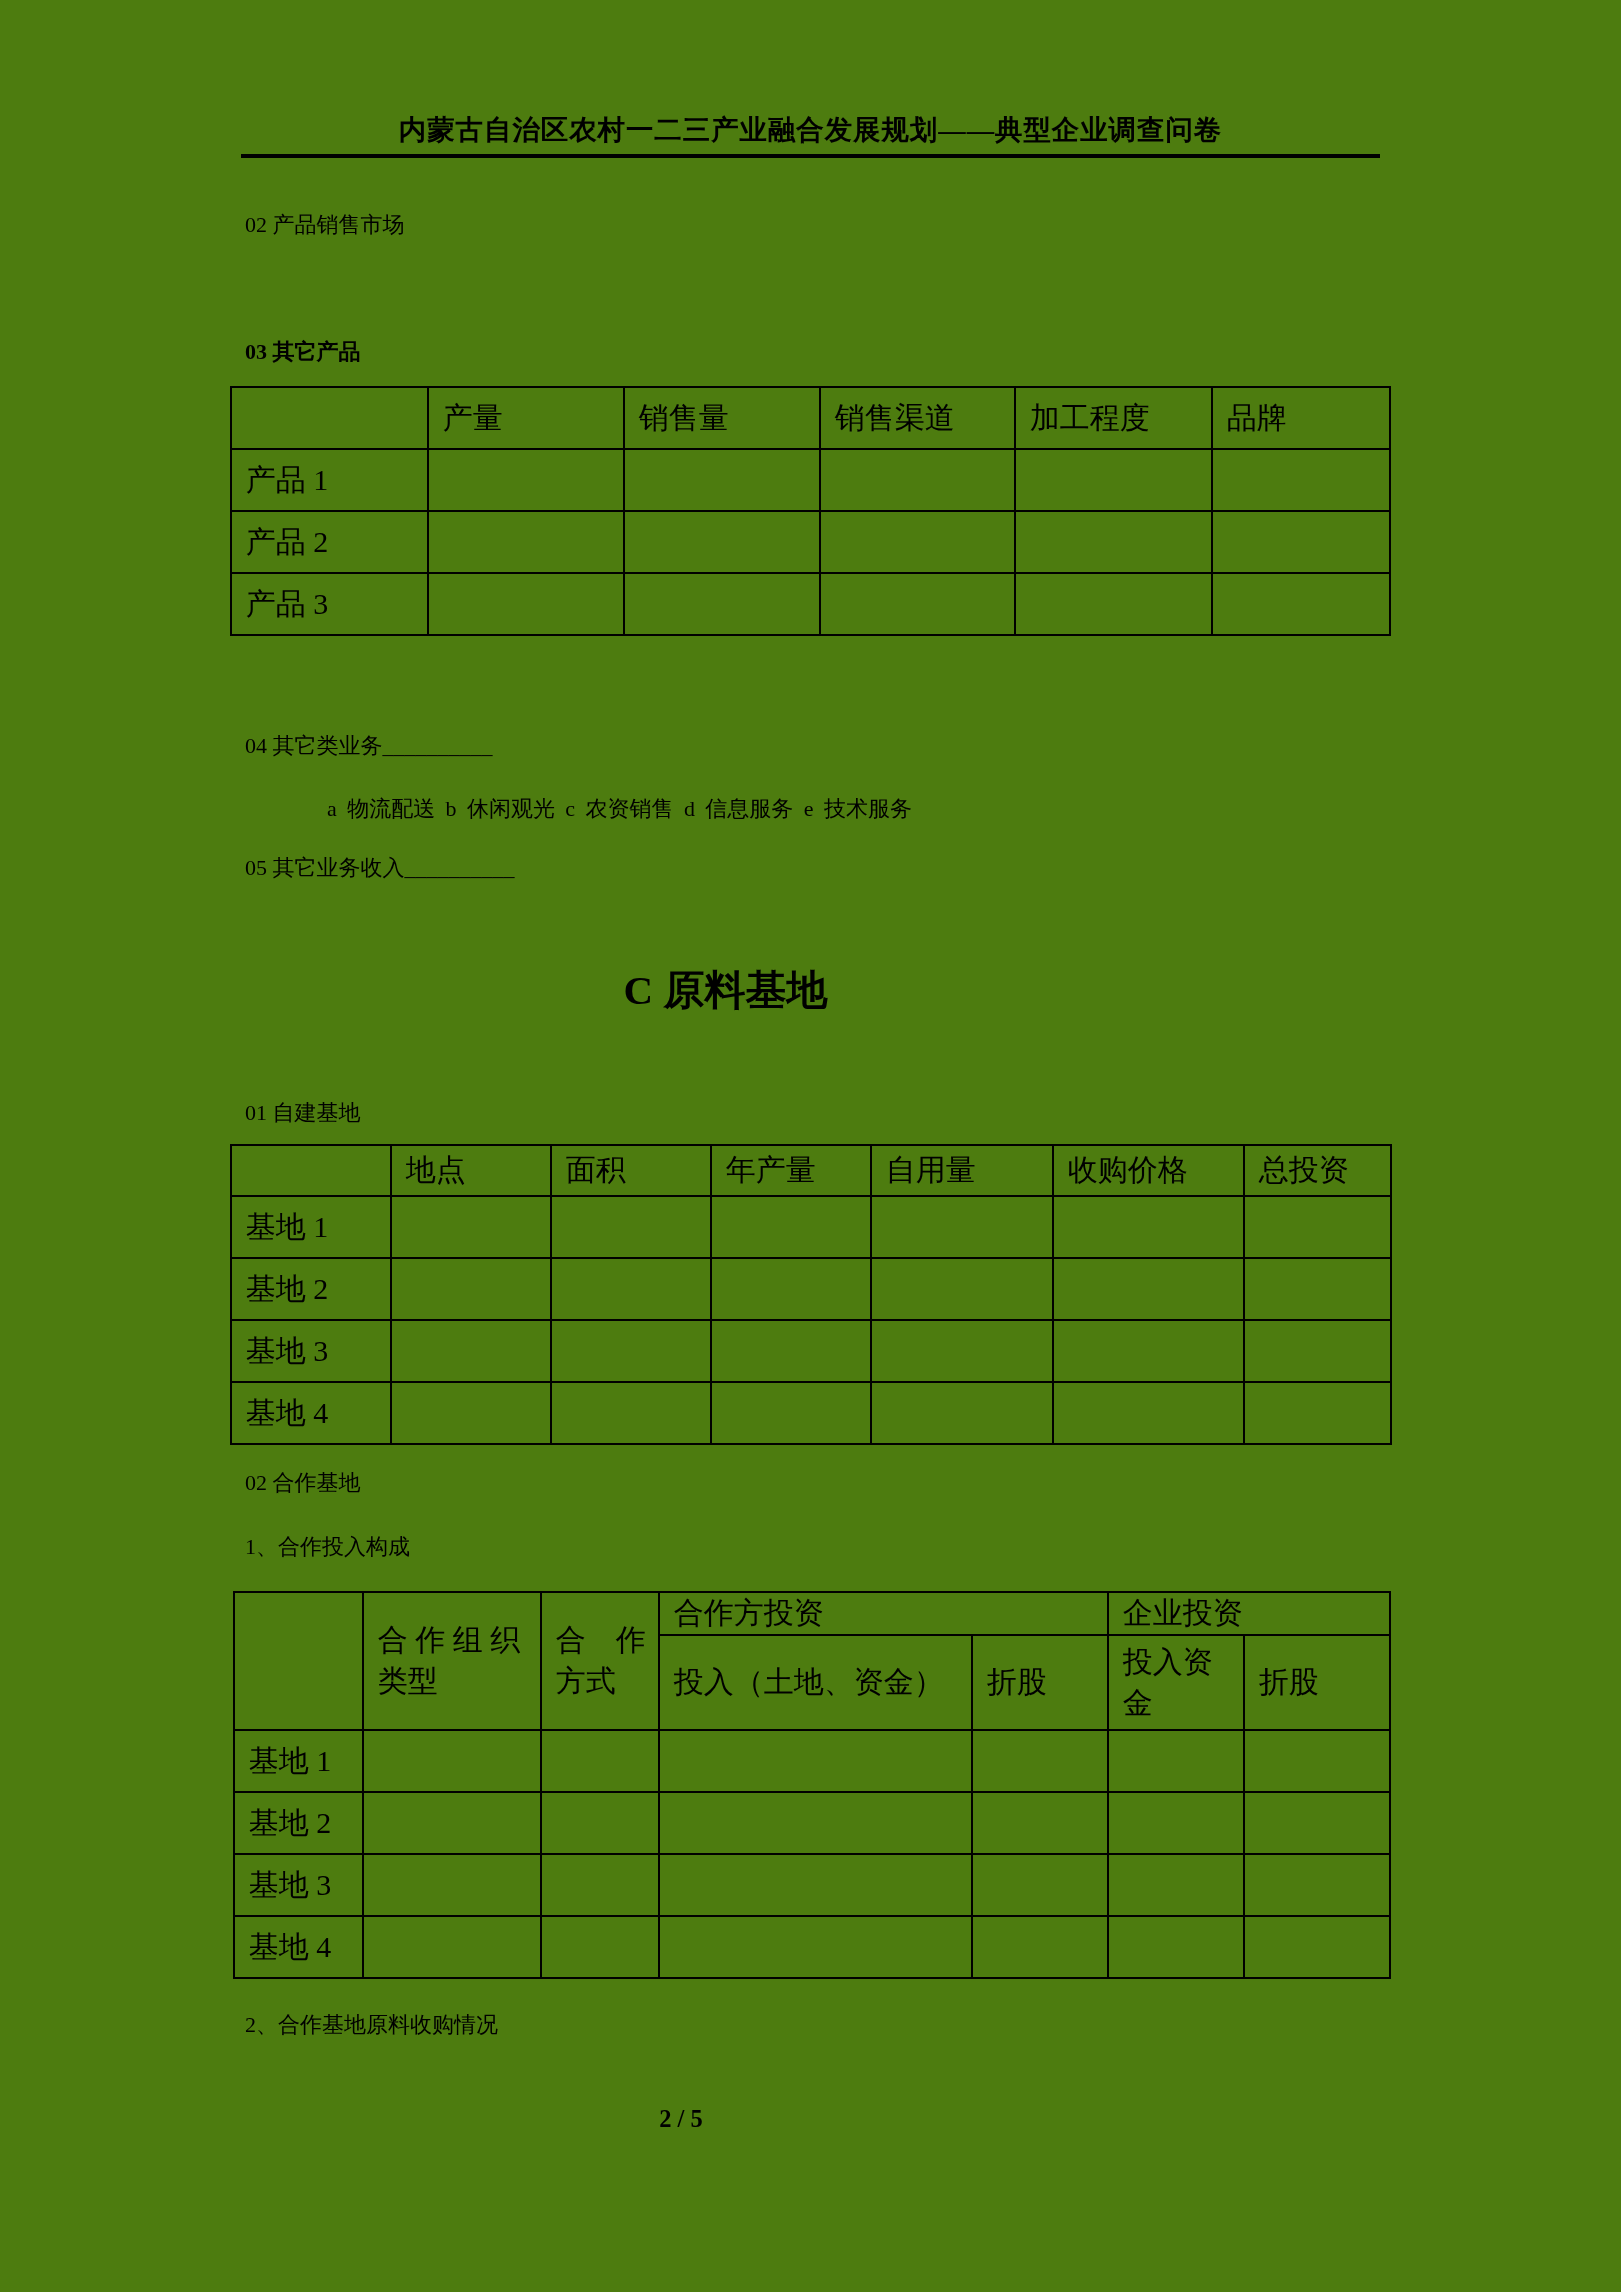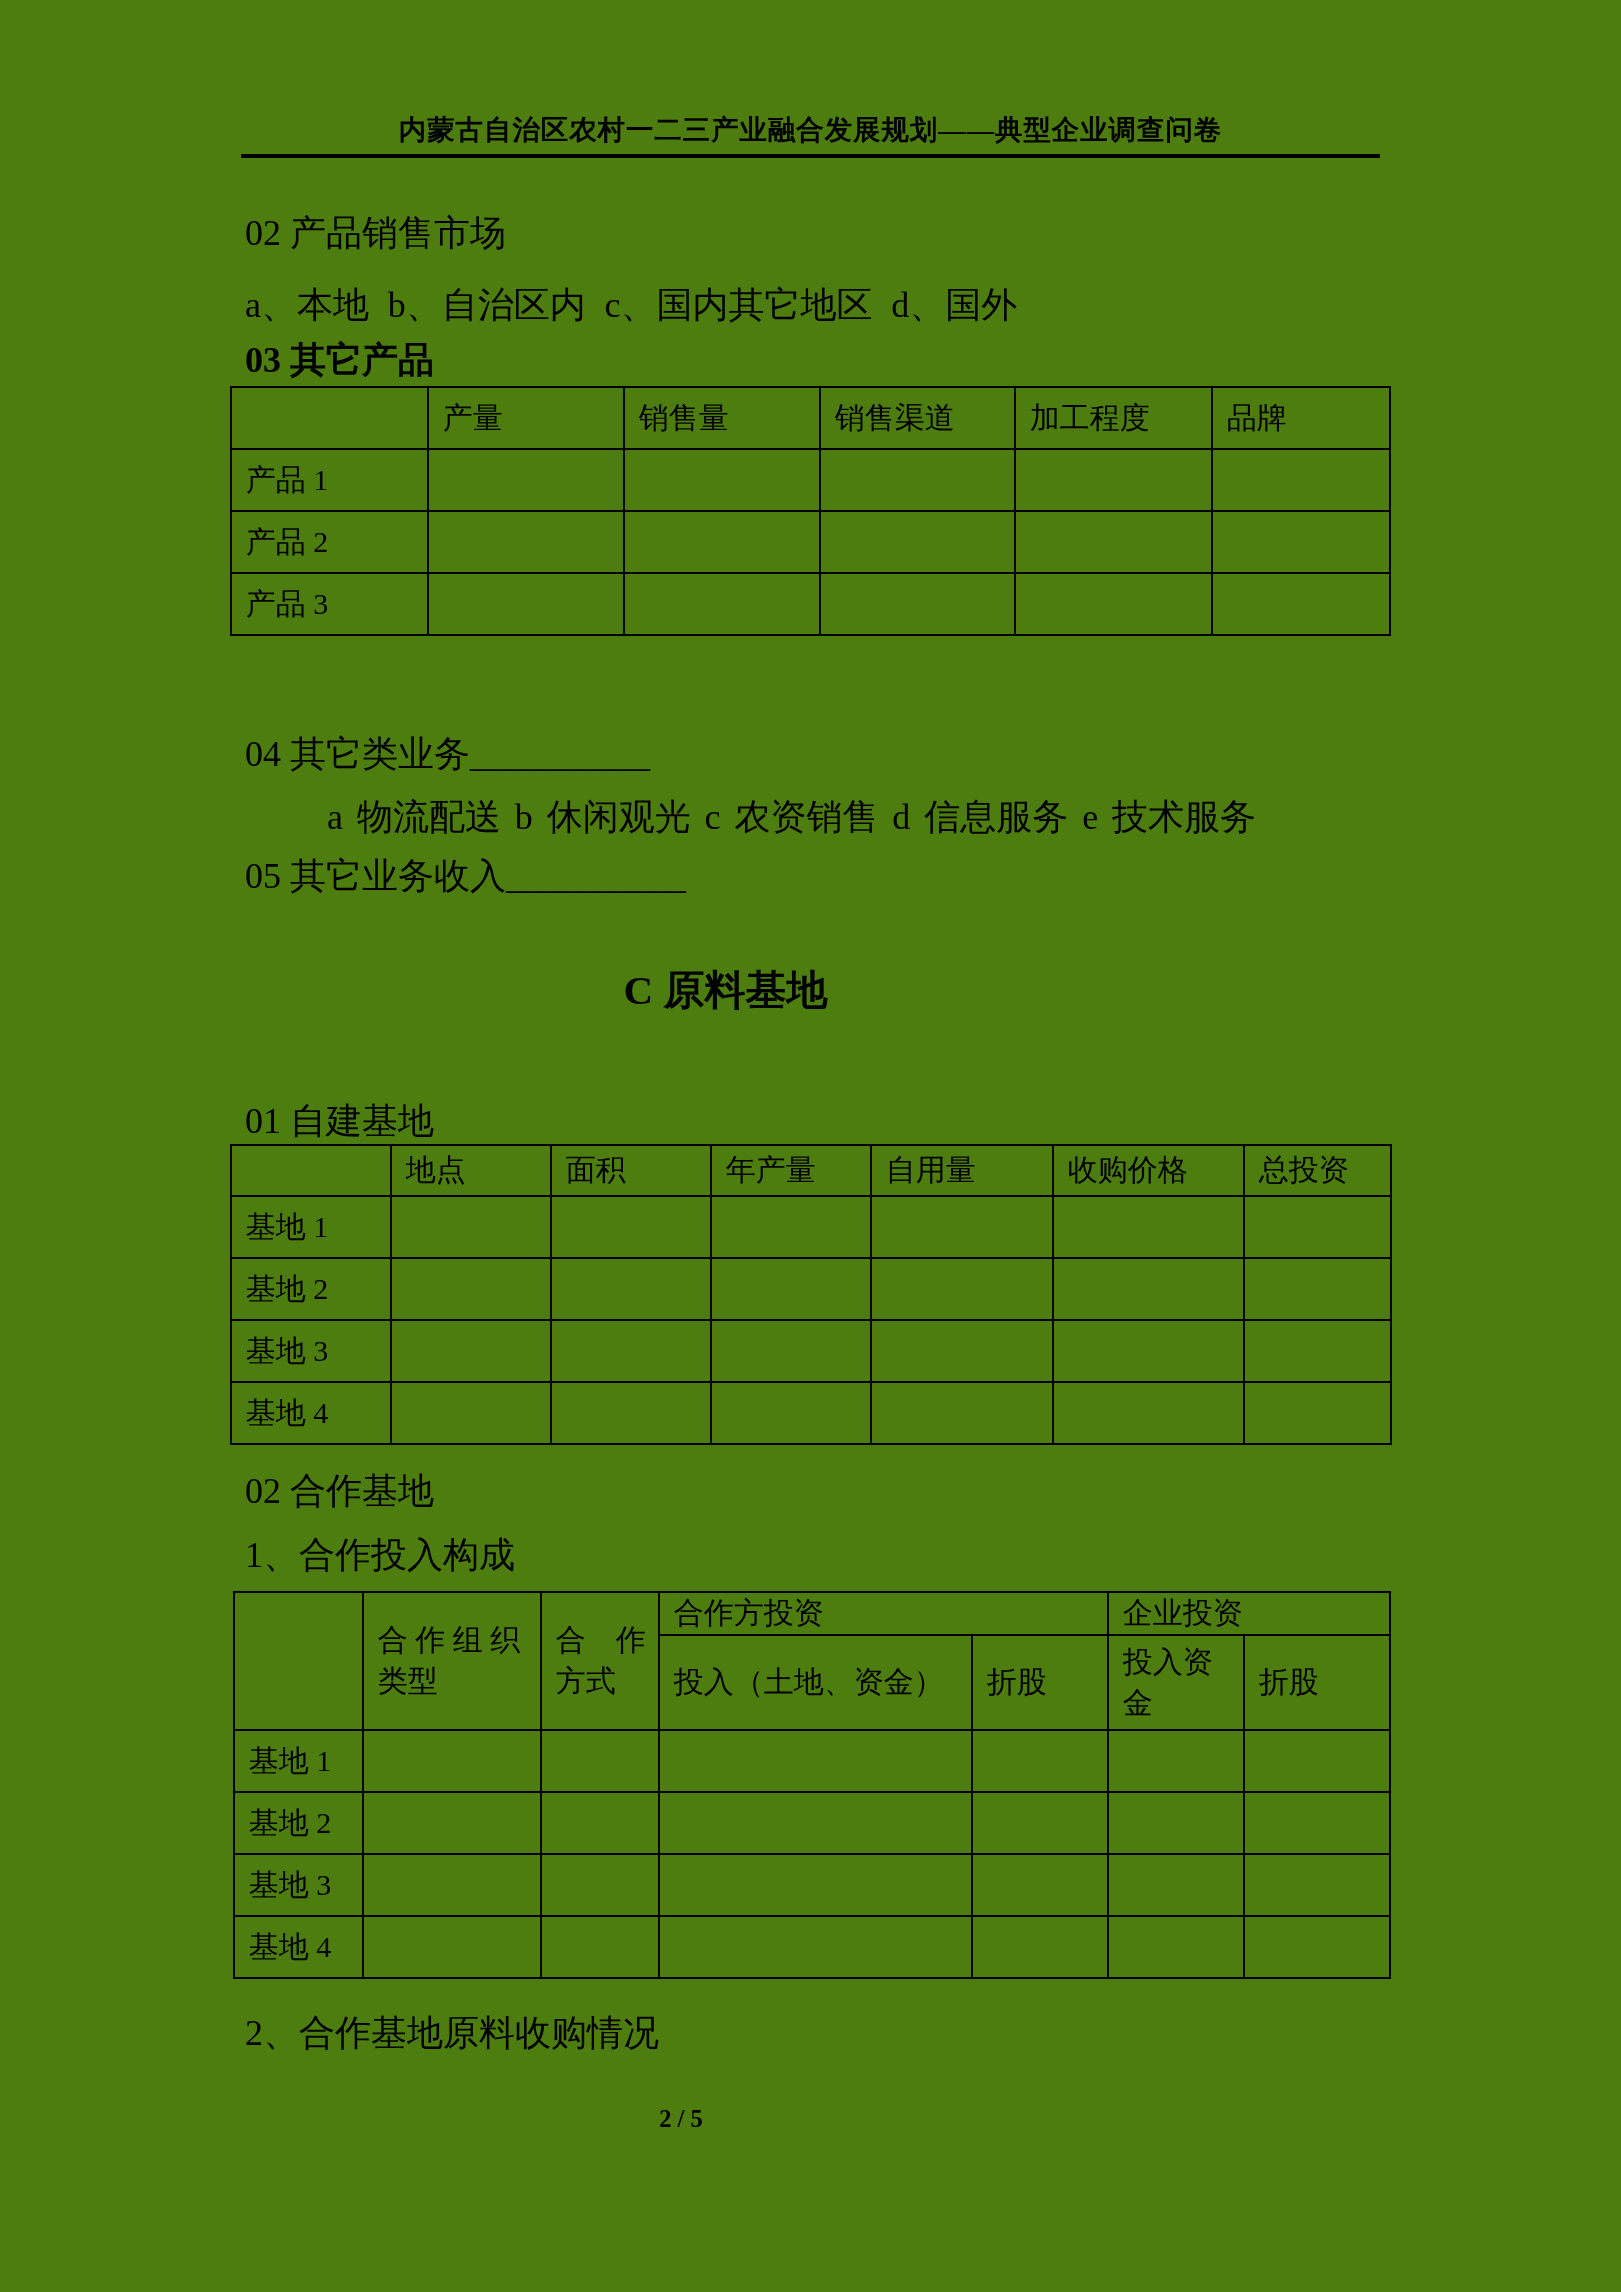--- a/index.html
+++ b/index.html
@@ -16,21 +16,21 @@
   .doc-title{
     top:112px;left:0;width:1621px;
     text-align:center;
     font-size:27.4px;font-weight:bold;
     letter-spacing:1px;
   }
   .doc-rule{
     top:154px;left:241px;width:1139px;height:3.9px;
     background:#000;
   }
-  .para{font-size:36px;line-height:1.2;white-space:pre-line;}
+  .para{font-size:22px;line-height:1.2;white-space:pre-line;}
   .p-q02{top:212px;left:245px;}
   .p-q02opts{top:284px;left:245px;word-spacing:9.8px;}
   .p-q03{top:339px;left:245px;font-weight:bold;}
   .p-q04{top:733px;left:245px;}
   .p-q04opts{top:796px;left:327px;word-spacing:4.9px;}
   .p-q05{top:855px;left:245px;}
   .c-title{
     top:963px;left:0;width:1451px;text-align:center;
     font-size:41px;font-weight:bold;
   }
@@ -81,21 +81,20 @@
 </style>
 </head>
 <body>
 
 <div class="page">
 
   <div class="abs doc-title">内蒙古自治区农村一二三产业融合发展规划——典型企业调查问卷</div>
   <div class="abs doc-rule"></div>
 
   <div class="abs para p-q02">02 产品销售市场</div>
-  <div class="abs para p-q02opts">a、本地 b、自治区内 c、国内其它地区 d、国外</div>
   <div class="abs para p-q03">03 其它产品</div>
 
   <table class="tbl t1">
     <colgroup>
         <col class="c0">
         <col class="c1">
         <col class="c2">
         <col class="c3">
         <col class="c4">
         <col class="c5">

